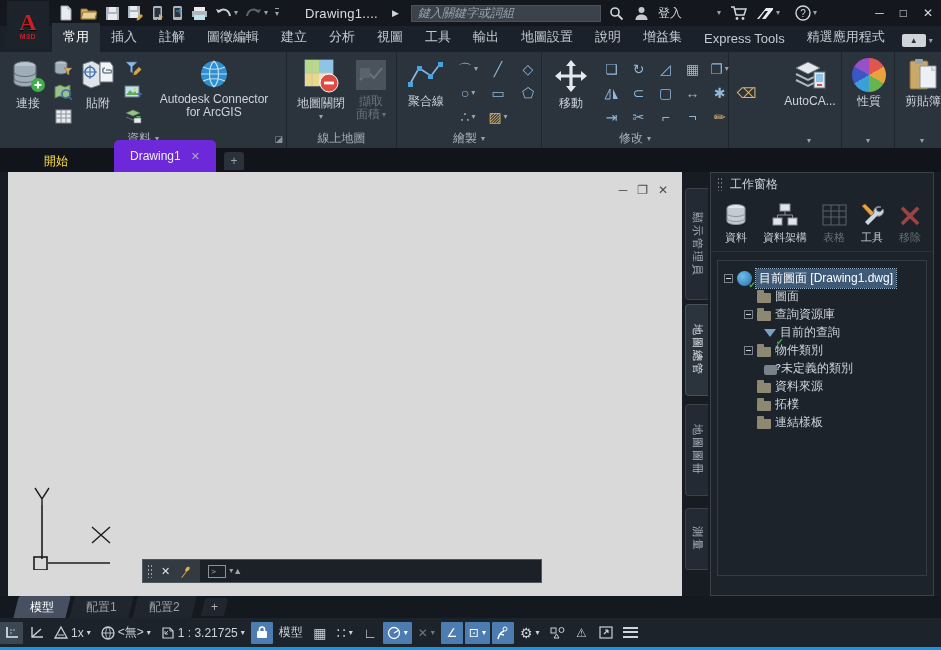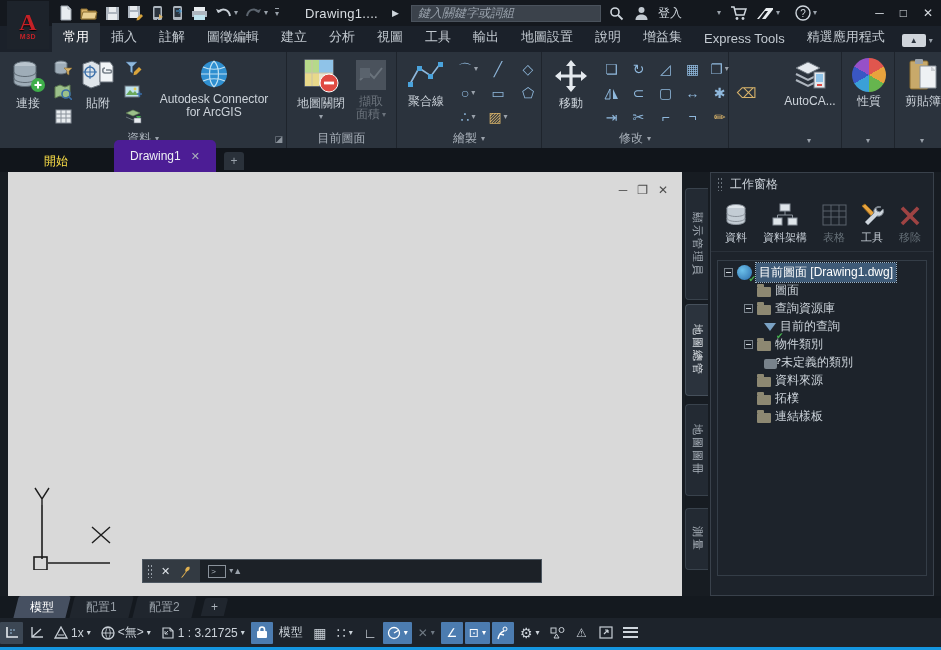--- a/index.html
+++ b/index.html
@@ -47,21 +47,21 @@
   .sicon { width:20px; height:20px; display:flex; align-items:center; justify-content:center; }
   .gl { color:#8fb8dc; font-size:14px; line-height:1; }
   .gl.tan { color:#d8b36a; }
   .grid3 { display:grid; grid-template-columns:repeat(3,30px); grid-auto-rows:24px; align-items:center; margin-left:4px; margin-top:1px; }
   .grid5 { display:grid; grid-template-columns:repeat(6,27px); grid-auto-rows:24px; align-items:center; margin-left:4px; margin-top:1px; }
   .cell { display:flex; align-items:center; gap:2px; justify-content:center; }
   .panel .bottomcaret { height:14px; display:flex; align-items:center; justify-content:center; color:#a8b0b9; }
   
   .ftabs { position:absolute; left:0; top:148px; width:941px; height:24px; background:#11151b; display:flex; align-items:flex-end; padding-left:26px; }
   .ftab { height:22px; display:flex; align-items:center; gap:10px; padding:0 18px; font-size:12px; color:#fde047; border-radius:5px 5px 0 0; }
-  .ftab.active { background:#4c1d95; color:#eef1f4; padding:16px 16px; }
+  .ftab.active { background:#6d28d9; color:#eef1f4; padding:16px 16px; }
   .ftab .x { color:#aab2ba; font-size:11px; }
   .ftab-add { width:20px; height:18px; margin-left:8px; margin-bottom:2px; background:#2a313a; border-radius:3px 3px 0 0; color:#9aa2ab; display:flex; align-items:center; justify-content:center; font-size:12px; }
   
   .canvas { position:absolute; left:8px; top:172px; width:674px; height:424px; background:#d9d9d9; }
   .dwg-ctrl { position:absolute; top:11px; right:14px; display:flex; gap:10px; color:#4c4c4c; font-size:12px; }
   .ucs { position:absolute; left:12px; bottom:26px; width:110px; height:95px; }
   .ucs svg { position:absolute; left:0; top:0; }
   
   .cmdbar { position:absolute; left:134px; bottom:13px; width:400px; height:24px; background:#1c2127; border:1px solid #4d5761; display:flex; align-items:center; }
   .cmd-left { height:100%; background:#333a42; display:flex; align-items:center; gap:8px; padding:0 8px 0 4px; }
@@ -76,21 +76,21 @@
   .vtab { position:absolute; left:3px; width:23px; background:#232a33; border:1px solid #39424c; border-right:none; border-radius:4px 0 0 4px; color:#aeb6bf; font-size:11px; writing-mode:vertical-rl; text-orientation:sideways; display:flex; align-items:center; justify-content:center; letter-spacing:2px; }
   .vtab.active { background:#2b333d; color:#dfe4e9; border-color:#46505b; }
   
   .taskpane { position:absolute; left:710px; top:172px; width:224px; height:424px; background:#1d232b; border:1px solid #39414b; }
   .tp-head { height:22px; display:flex; align-items:center; gap:8px; padding:0 6px; color:#ccd3da; font-size:12px; background:#1d232b; }
   .tp-grip { width:5px; height:14px; background-image:radial-gradient(#6a737c 1px, transparent 1px); background-size:3px 4px; }
   .tp-tools { display:flex; align-items:flex-end; gap:4px; padding:8px 6px 6px 8px; border-bottom:1px solid #2a313a; }
   .tpt { display:flex; flex-direction:column; align-items:center; gap:3px; font-size:11px; color:#c4ccd4; }
   .tpt.disabled { color:#667078; }
   .tpt svg { display:block; }
-  .tree { margin:8px 6px; height:316px; border:1px solid #343d47; padding:2px 4px; overflow:hidden; }
+  .tree { margin:8px 6px; height:316px; border:1px solid #343d47; padding:8px 4px; overflow:hidden; }
   .trow { display:flex; align-items:center; height:18px; gap:4px; white-space:nowrap; color:#ccd3da; font-size:12px; }
   .pad0 { padding-left:2px; } .pad1 { padding-left:22px; } .pad2 { padding-left:42px; }
   .texp { width:9px; height:9px; border:1px solid #79828b; background:#1d232b; position:relative; flex:none; }
   .texp::before { content:""; position:absolute; left:1px; right:1px; top:3px; border-top:1px solid #cfd6dd; }
   .noexp { width:9px; flex:none; }
   .tico { flex:none; position:relative; }
   .folder { width:14px; height:10px; background:#8d8872; border-radius:1px; margin-top:3px; }
   .folder::before { content:""; position:absolute; top:-3px; left:0; width:7px; height:3px; background:#8d8872; border-radius:1px 1px 0 0; }
   .globeic { width:15px; height:15px; border-radius:50%; background:radial-gradient(circle at 35% 35%, #6cc0ea, #2a6cab); }
   .globeic::after { content:"✔"; position:absolute; right:-4px; bottom:-4px; color:#46b24e; font-size:9px; }
@@ -374,21 +374,21 @@
             <path d="M6 10h10v10H6z" fill="#5a636d"></path>
           </svg>
           <span class="blabel">擷取</span>
           <span style="display:flex;align-items:center;gap:2px;margin-top:-3px;">
             <span class="blabel">面積</span>
             <span class="ddc" style="color:#6b737c;">▾</span>
           </span>
         </div>
       </div>
       <div class="plabel">
-        <span>目前圖面</span>
+        <span>線上地圖</span>
       </div>
     </div>
 
     <div class="panel" style="width:145px;">
       <div class="pbody">
         <div class="bigbtn">
           <svg width="38" height="34" viewBox="0 0 38 34">
             <path d="M3 26L12 10l12 8 9-12" fill="none" stroke="#8fb8dc" stroke-width="1.6"></path>
             <rect x="1" y="24" width="5" height="5" fill="#4aa3dc"></rect>
               <rect x="10" y="8" width="5" height="5" fill="#4aa3dc"></rect>

